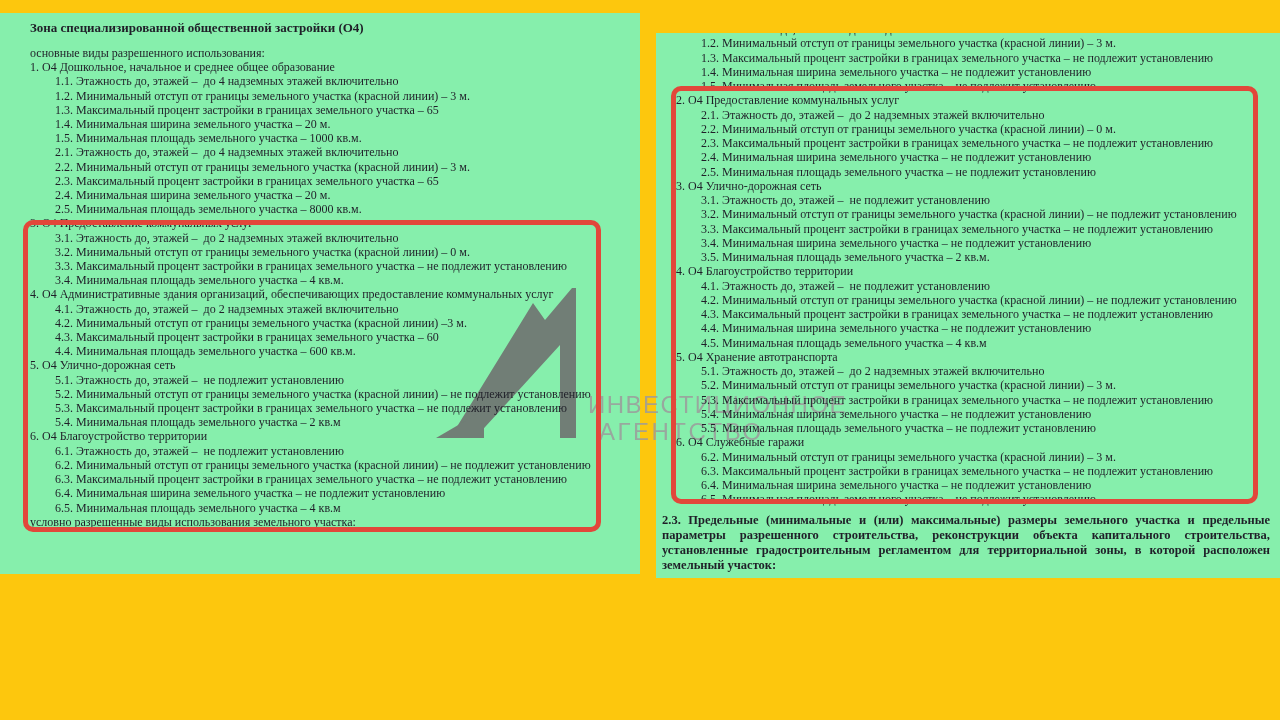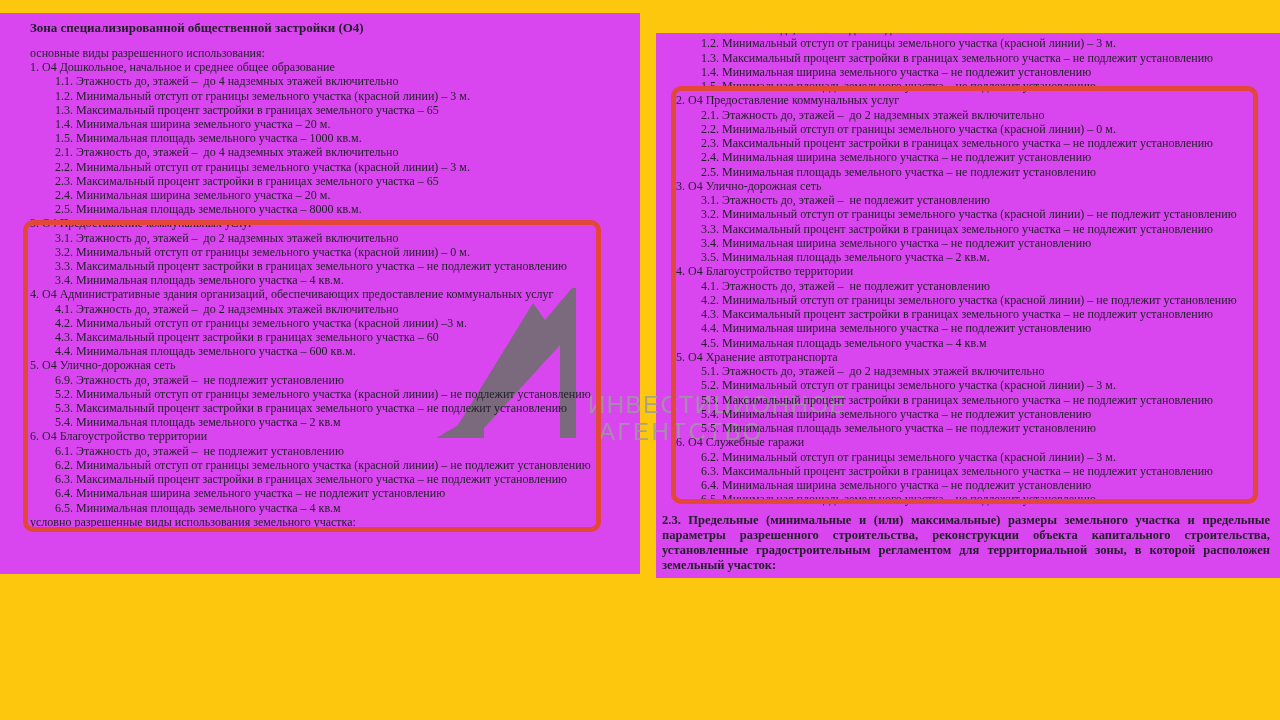--- a/index.html
+++ b/index.html
@@ -2,21 +2,21 @@
 <html><head>
 <meta charset="utf-8">
 <style>
   html,body{margin:0;padding:0;}
   body{
     width:1280px;height:720px;position:relative;overflow:hidden;
     background:#fdc70d;
     font-family:"Liberation Serif", serif;
     color:#1f1f28;
   }
-  .page{position:absolute;background:#d946ef;overflow:hidden;}
+  .page{position:absolute;background:#86efac;overflow:hidden;}
   #left-page{left:0;top:13px;width:640px;height:561px;}
   #right-page{left:656px;top:33px;width:624px;height:545px;}
 
   .content{position:relative;z-index:2;}
 
   .doc-title{
     font-weight:bold;font-size:13px;line-height:15px;
     margin:7px 0 11px 30px;
   }
   .linelist{margin-left:30px;}
@@ -74,21 +74,21 @@
         <div class="line indent">3.1. Этажность до, этажей –  до 2 надземных этажей включительно</div>
         <div class="line indent">3.2. Минимальный отступ от границы земельного участка (красной линии) – 0 м.</div>
         <div class="line indent">3.3. Максимальный процент застройки в границах земельного участка – не подлежит установлению</div>
         <div class="line indent">3.4. Минимальная площадь земельного участка – 4 кв.м.</div>
         <div class="line">4. О4 Административные здания организаций, обеспечивающих предоставление коммунальных услуг</div>
         <div class="line indent">4.1. Этажность до, этажей –  до 2 надземных этажей включительно</div>
         <div class="line indent">4.2. Минимальный отступ от границы земельного участка (красной линии) –3 м.</div>
         <div class="line indent">4.3. Максимальный процент застройки в границах земельного участка – 60</div>
         <div class="line indent">4.4. Минимальная площадь земельного участка – 600 кв.м.</div>
         <div class="line">5. О4 Улично-дорожная сеть</div>
-        <div class="line indent">6.9. Этажность до, этажей –  не подлежит установлению</div>
+        <div class="line indent">5.1. Этажность до, этажей –  не подлежит установлению</div>
         <div class="line indent">5.2. Минимальный отступ от границы земельного участка (красной линии) – не подлежит установлению</div>
         <div class="line indent">5.3. Максимальный процент застройки в границах земельного участка – не подлежит установлению</div>
         <div class="line indent">5.4. Минимальная площадь земельного участка – 2 кв.м</div>
         <div class="line">6. О4 Благоустройство территории</div>
         <div class="line indent">6.1. Этажность до, этажей –  не подлежит установлению</div>
         <div class="line indent">6.2. Минимальный отступ от границы земельного участка (красной линии) – не подлежит установлению</div>
         <div class="line indent">6.3. Максимальный процент застройки в границах земельного участка – не подлежит установлению</div>
         <div class="line indent">6.4. Минимальная ширина земельного участка – не подлежит установлению</div>
         <div class="line indent">6.5. Минимальная площадь земельного участка – 4 кв.м</div>
       </div>

